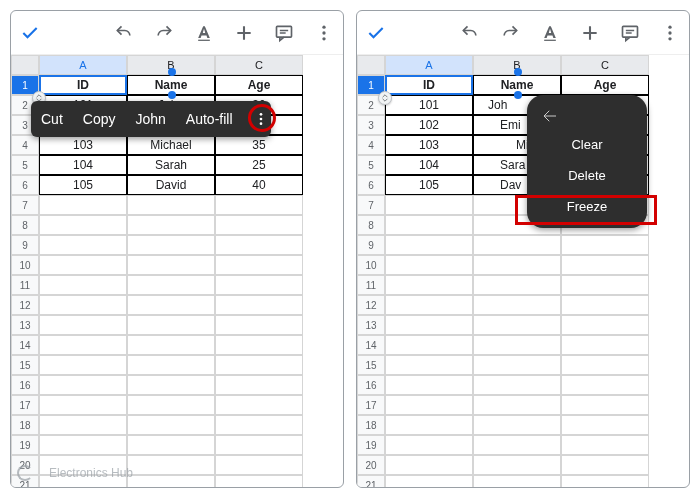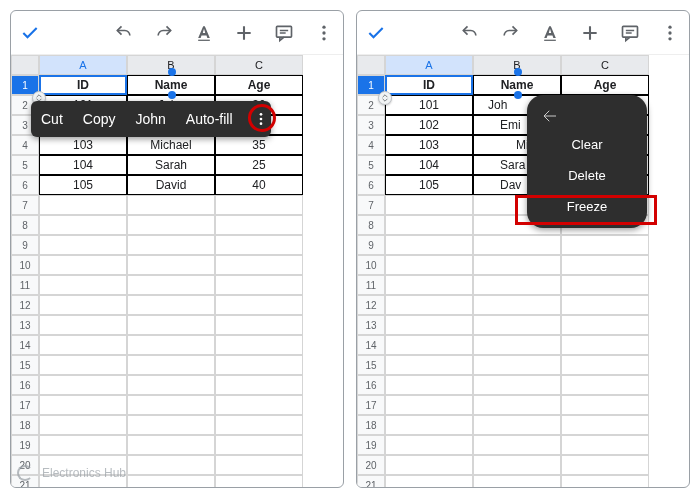--- a/index.html
+++ b/index.html
@@ -186,21 +186,21 @@
     text-align: center;
     font-size: 13px;
   }
   
   .watermark {
     position: absolute;
     bottom: 6px;
     left: 6px;
     display: flex;
     align-items: center;
-    gap: 9px;
+    gap: 16px;
     color: #9aa0a6;
     font-size: 12px;
     opacity: .7;
     z-index: 20;
   }
   .watermark .logo {
     width: 16px;height:16px;border:2px solid #9aa0a6;border-right-color:transparent;border-radius:50%;
   }
 </style>
 </head>

